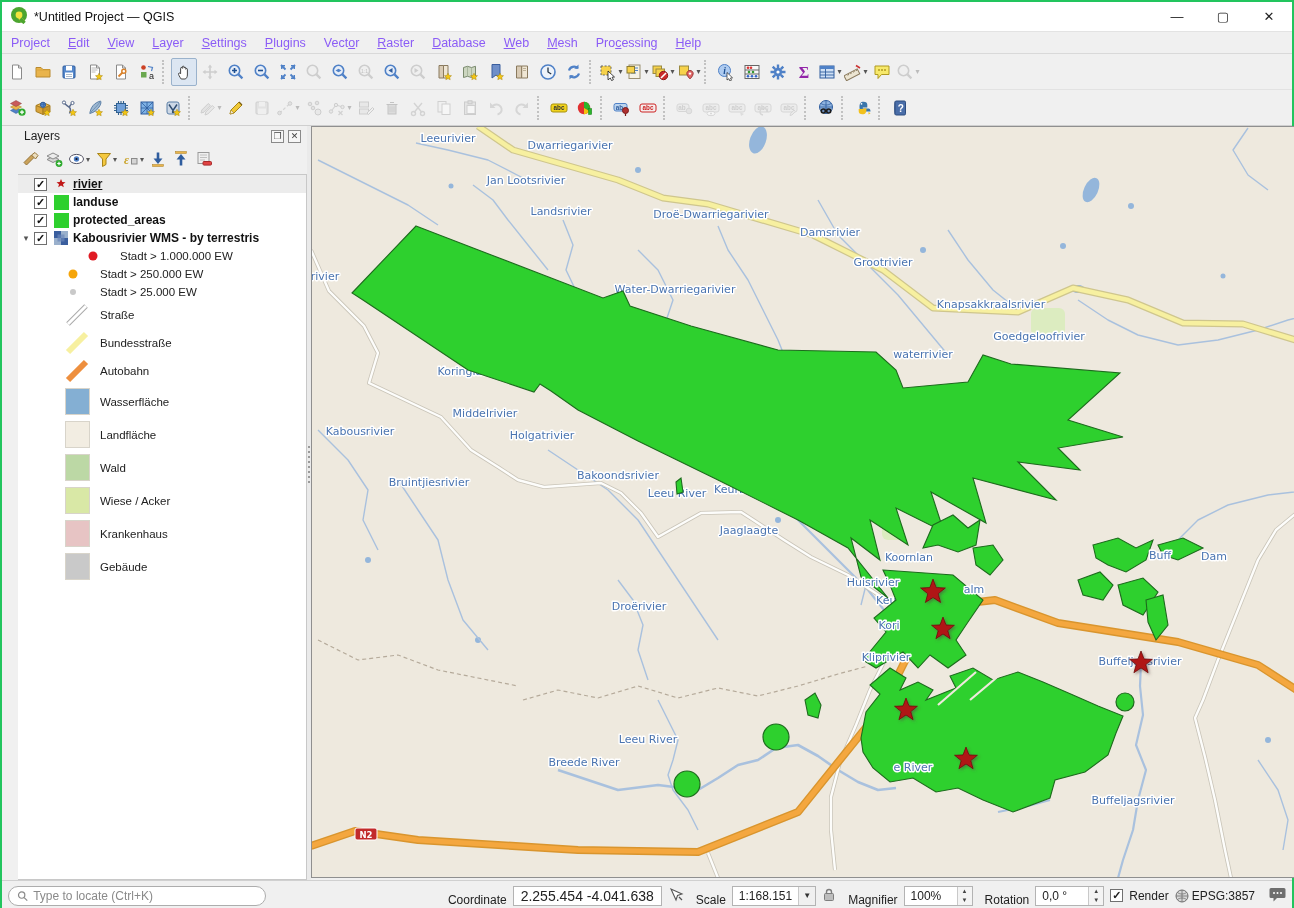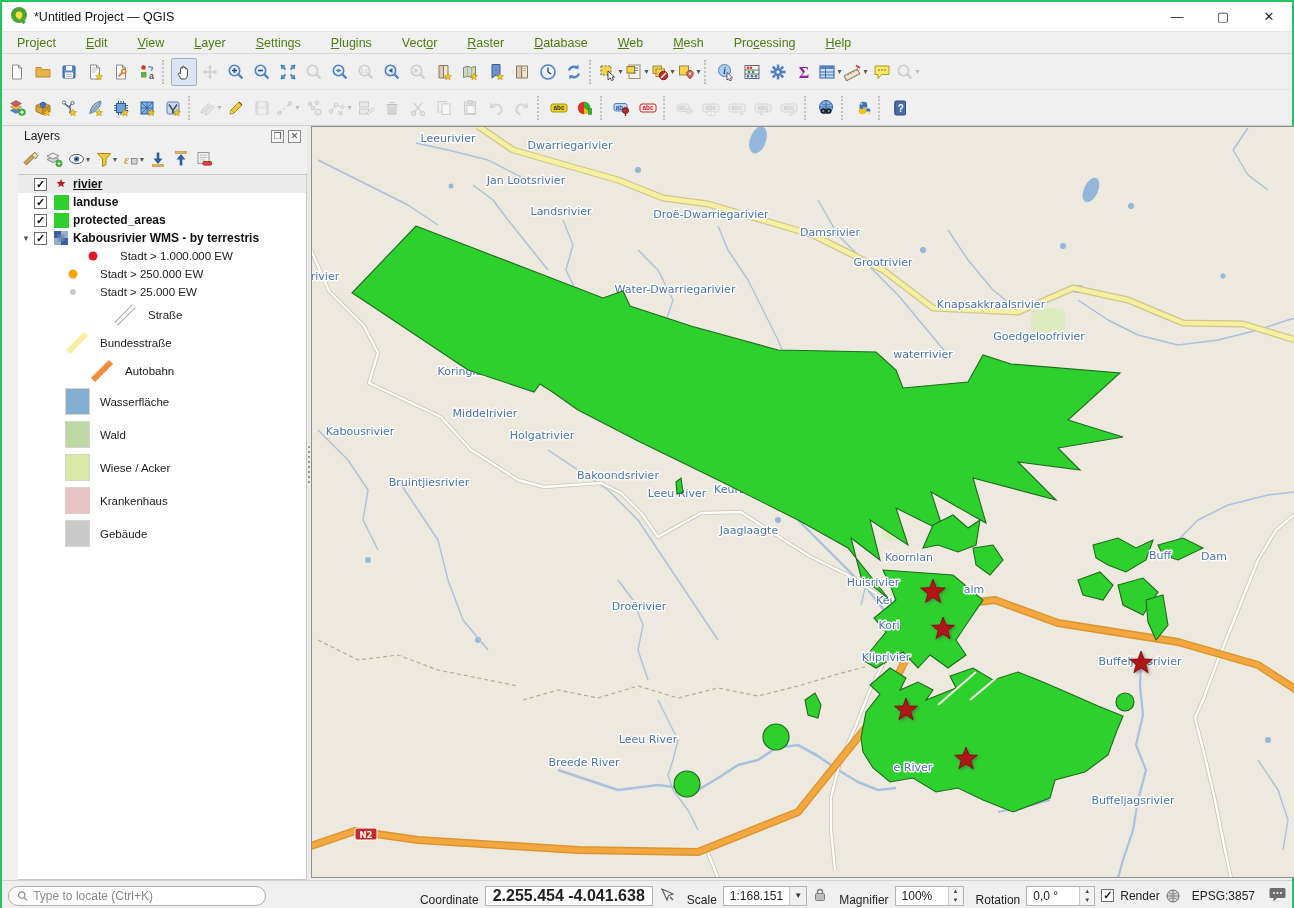--- a/index.html
+++ b/index.html
@@ -8,21 +8,21 @@
 
   
   #titlebar { position:absolute; left:0; top:0; width:100%; height:30px; background:#ffffff; display:flex; align-items:center; border-bottom:1px solid #e3e3e3;}
   #titlebar .title { font-size:12.5px; color:#111; margin-left:6px; }
   #winbtns { margin-left:auto; display:flex; height:100%; }
   .winbtn { width:46px; height:100%; display:flex; align-items:center; justify-content:center; font-size:13px; color:#222; cursor:default;}
   #qgis-logo { margin-left:8px; }
 
   
   #menubar { position:absolute; left:0; top:30px; width:100%; height:22px; background:#f0f0f0; display:flex; align-items:center; font-size:12.5px; border-bottom:1px solid #d9d9d9;}
-  .menu-item { padding:2px 15px; color:#4d7c0f; }
+  .menu-item { padding:2px 9px; color:#8b5cf6; }
   .menu-item u { text-decoration:underline; }
 
   
   .toolbar { position:absolute; left:0; width:100%; height:36px; background:#f0f0f0; display:flex; align-items:center; padding-left:2px; }
   #toolbar1 { top:52px; border-bottom:1px solid #e2e2e2;}
   #toolbar2 { top:88px; border-bottom:1px solid #cfcfcf;}
   .tb { height:28px; min-width:26px; display:flex; align-items:center; justify-content:center; border-radius:2px; padding:0 1px; }
   .tb.active { background:#dce6f2; border:1px solid #9ab2cc; }
   .tb.disabled svg { filter:grayscale(1) opacity(.4); }
   .tb .dd { font-size:8px; color:#555; margin-left:1px; }
@@ -52,30 +52,30 @@
   #splitter { position:absolute; left:289px; top:0; width:4px; height:754px; background:#eaeaea; }
   #splitter .dots { position:absolute; left:1px; top:320px; width:2px; height:40px; background:repeating-linear-gradient(#9a9a9a 0 2px, transparent 2px 5px); }
 
   #map-wrap { position:absolute; left:293px; top:0; width:1001px; height:752px; background:#eee9de; }
 
   
   #statusbar { position:absolute; left:0; top:878px; width:100%; height:30px; background:#f0f0f0; display:flex; align-items:center; font-size:12px; color:#222; padding:0 6px; gap:6px; border-top:1px solid #d0d0d0;}
   #locator { width:258px; height:20px; border:1px solid #adadad; border-radius:10px; background:#fff; display:flex; align-items:center; padding:0 8px; gap:5px;}
   #locator input { border:none; outline:none; width:100%; font-size:12px; color:#333; background:transparent; font-family:"Liberation Sans",sans-serif;}
   #locator input::placeholder { color:#8a8a8a; }
-  .sb-box { background:#fff; border:1px solid #b3b3b3; padding:1px 7px; height:20px; display:flex; align-items:center; font-size:16px;font-weight:bold; }
+  .sb-box { background:#fff; border:1px solid #b3b3b3; padding:1px 7px; height:20px; display:flex; align-items:center; font-size:14px; }
   .sb-label { margin-left:6px;margin-top:8px; }
   .spin { display:flex; align-items:center; background:#fff; border:1px solid #b3b3b3; height:20px; }
   .spin .val { padding:0 6px; min-width:52px; }
   .spin .arrows { border-left:1px solid #c9c9c9; width:15px; display:flex; flex-direction:column; align-items:center; font-size:6px; color:#444; line-height:9px; background:#f4f4f4; height:100%; justify-content:center;}
   .combo { display:flex; align-items:center; background:#fff; border:1px solid #b3b3b3; height:20px; }
   .combo .val { padding:0 6px; min-width:58px;}
   .combo .carrow { border-left:1px solid #c9c9c9; width:17px; text-align:center; font-size:8px; color:#333; background:#f0f0f0; height:100%; line-height:18px;}
   .sb-check { width:13px; height:13px; border:1px solid #707070; background:#fff; font-size:11px; line-height:11px; text-align:center; font-weight:bold;}
-  #epsg { display:flex; align-items:center; gap:12px; }
+  #epsg { display:flex; align-items:center; gap:3px; }
 </style>
 </head>
 <body>
 
 <div id="win">
   <div id="titlebar">
     <span id="qgis-logo">
       <svg width="18" height="18" viewBox="0 0 18 18">
           <circle cx="9" cy="9" r="8" fill="#4ca52f"></circle>
           <circle cx="9" cy="9" r="3.4" fill="#f2e33c"></circle>
@@ -735,52 +735,60 @@
             <span>Stadt &gt; 250.000 EW</span>
           </div>
           <div class="legrow" style="height: 18px;">
             <span class="lgicon">
               <svg width="24" height="12" viewBox="0 0 24 12">
                 <circle cx="8" cy="6" r="3" fill="#c9c9c9"></circle>
               </svg>
             </span>
             <span>Stadt &gt; 25.000 EW</span>
           </div>
-          <div class="legrow" style="height: 28px; margin-left: 48px;">
+          <div class="legrow" style="height: 28px;">
             <span class="lgicon">
               <svg width="26" height="24" viewBox="0 0 26 24">
                 <path d="M4 21L22 3" stroke="#a8a8a8" stroke-width="5"></path>
                 <path d="M4 21L22 3" stroke="#ffffff" stroke-width="3"></path>
               </svg>
             </span>
             <span>Straße</span>
           </div>
           <div class="legrow" style="height: 28px;">
             <span class="lgicon">
               <svg width="26" height="24" viewBox="0 0 26 24">
                 <path d="M4 21L22 3" stroke="#f7f0a0" stroke-width="6"></path>
               </svg>
             </span>
             <span>Bundesstraße</span>
           </div>
-          <div class="legrow" style="height: 28px; padding-left: 25px;">
+          <div class="legrow" style="height: 28px;">
             <span class="lgicon">
               <svg width="26" height="24" viewBox="0 0 26 24">
                 <path d="M4 21L22 3" stroke="#ee8f3e" stroke-width="6"></path>
               </svg>
             </span>
             <span>Autobahn</span>
           </div>
           <div class="legrow" style="height: 33px;">
             <span class="lgicon">
               <svg width="25" height="27" viewBox="0 0 25 27">
                 <rect x="0.5" y="0.5" width="24" height="26" fill="#84afd3" stroke="#d8d4ca" stroke-width="1"></rect>
               </svg>
             </span>
             <span>Wasserfläche</span>
+          </div>
+          <div class="legrow" style="height: 33px;">
+            <span class="lgicon">
+              <svg width="25" height="27" viewBox="0 0 25 27">
+                <rect x="0.5" y="0.5" width="24" height="26" fill="#f2ede2" stroke="#d8d4ca" stroke-width="1"></rect>
+              </svg>
+            </span>
+            <span>Landfläche</span>
           </div>
           <div class="legrow" style="height: 33px;">
             <span class="lgicon">
               <svg width="25" height="27" viewBox="0 0 25 27">
                 <rect x="0.5" y="0.5" width="24" height="26" fill="#bcd8a5" stroke="#d8d4ca" stroke-width="1"></rect>
               </svg>
             </span>
             <span>Wald</span>
           </div>
           <div class="legrow" style="height: 33px;">

